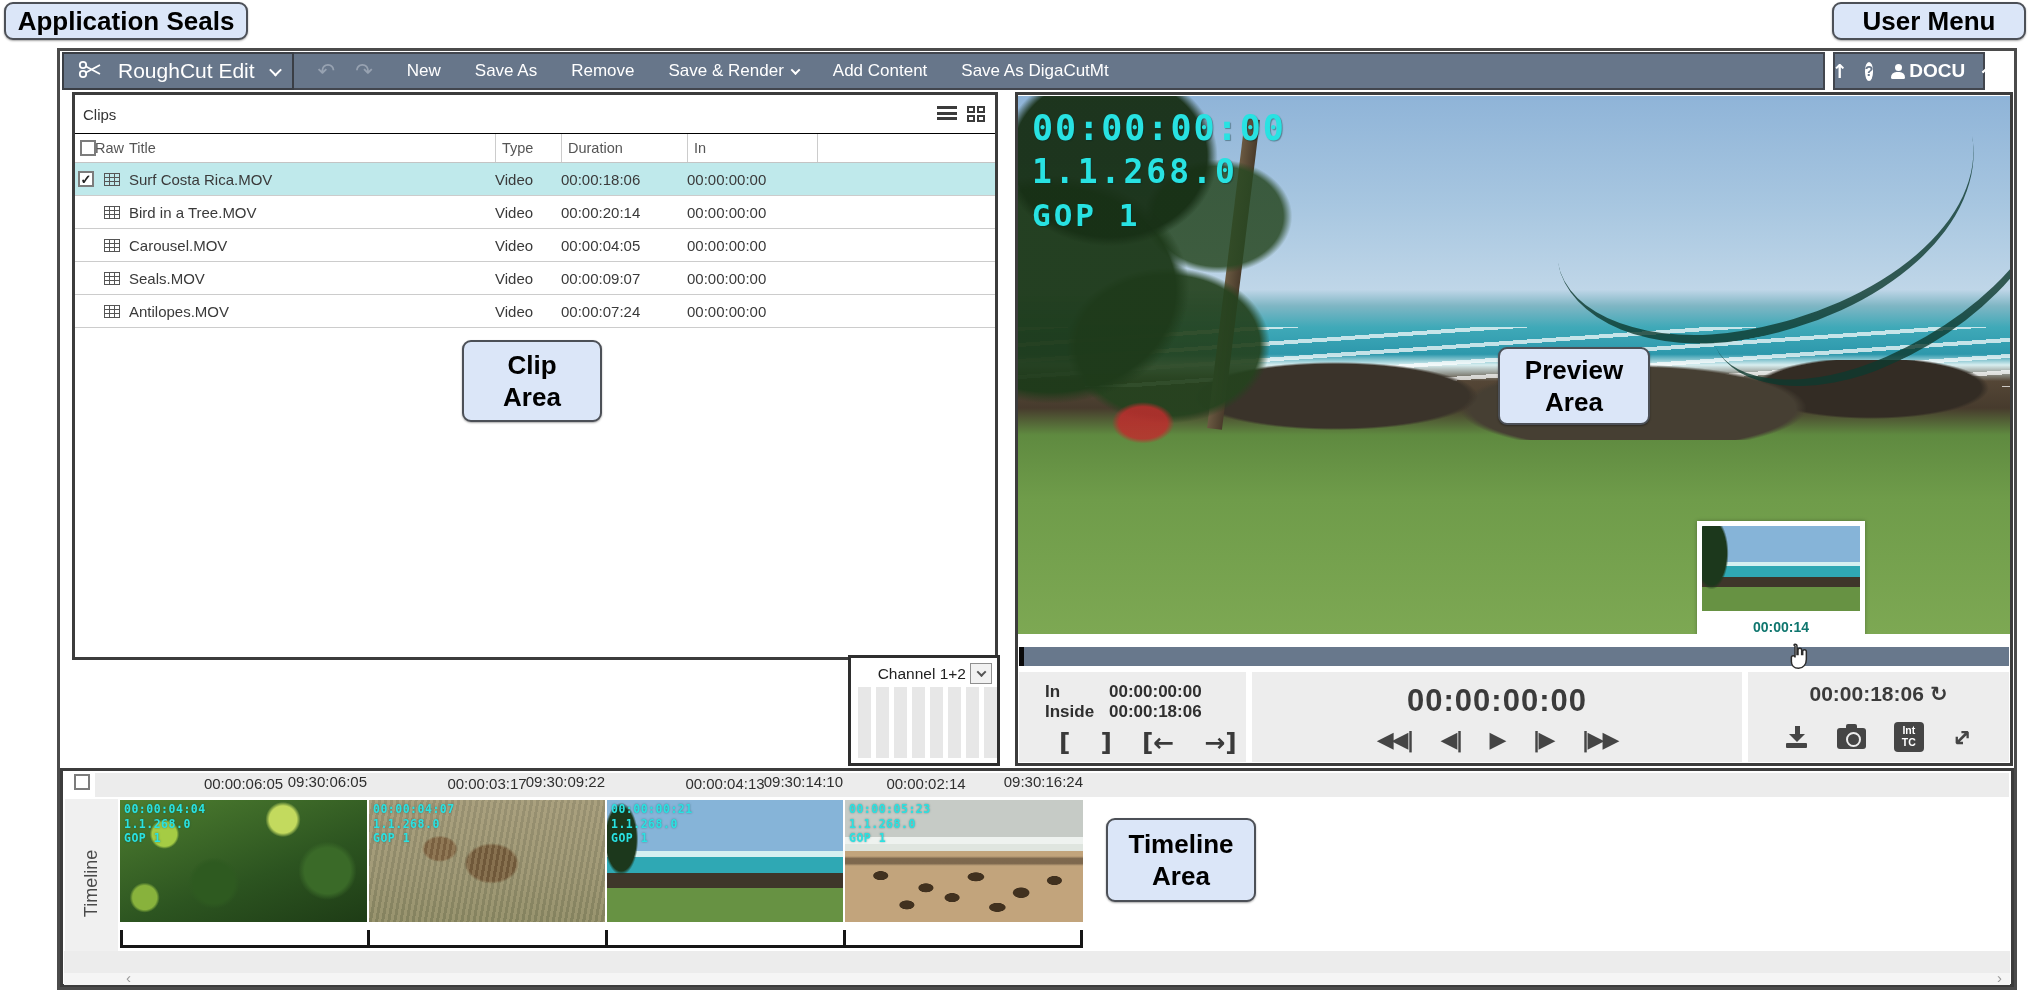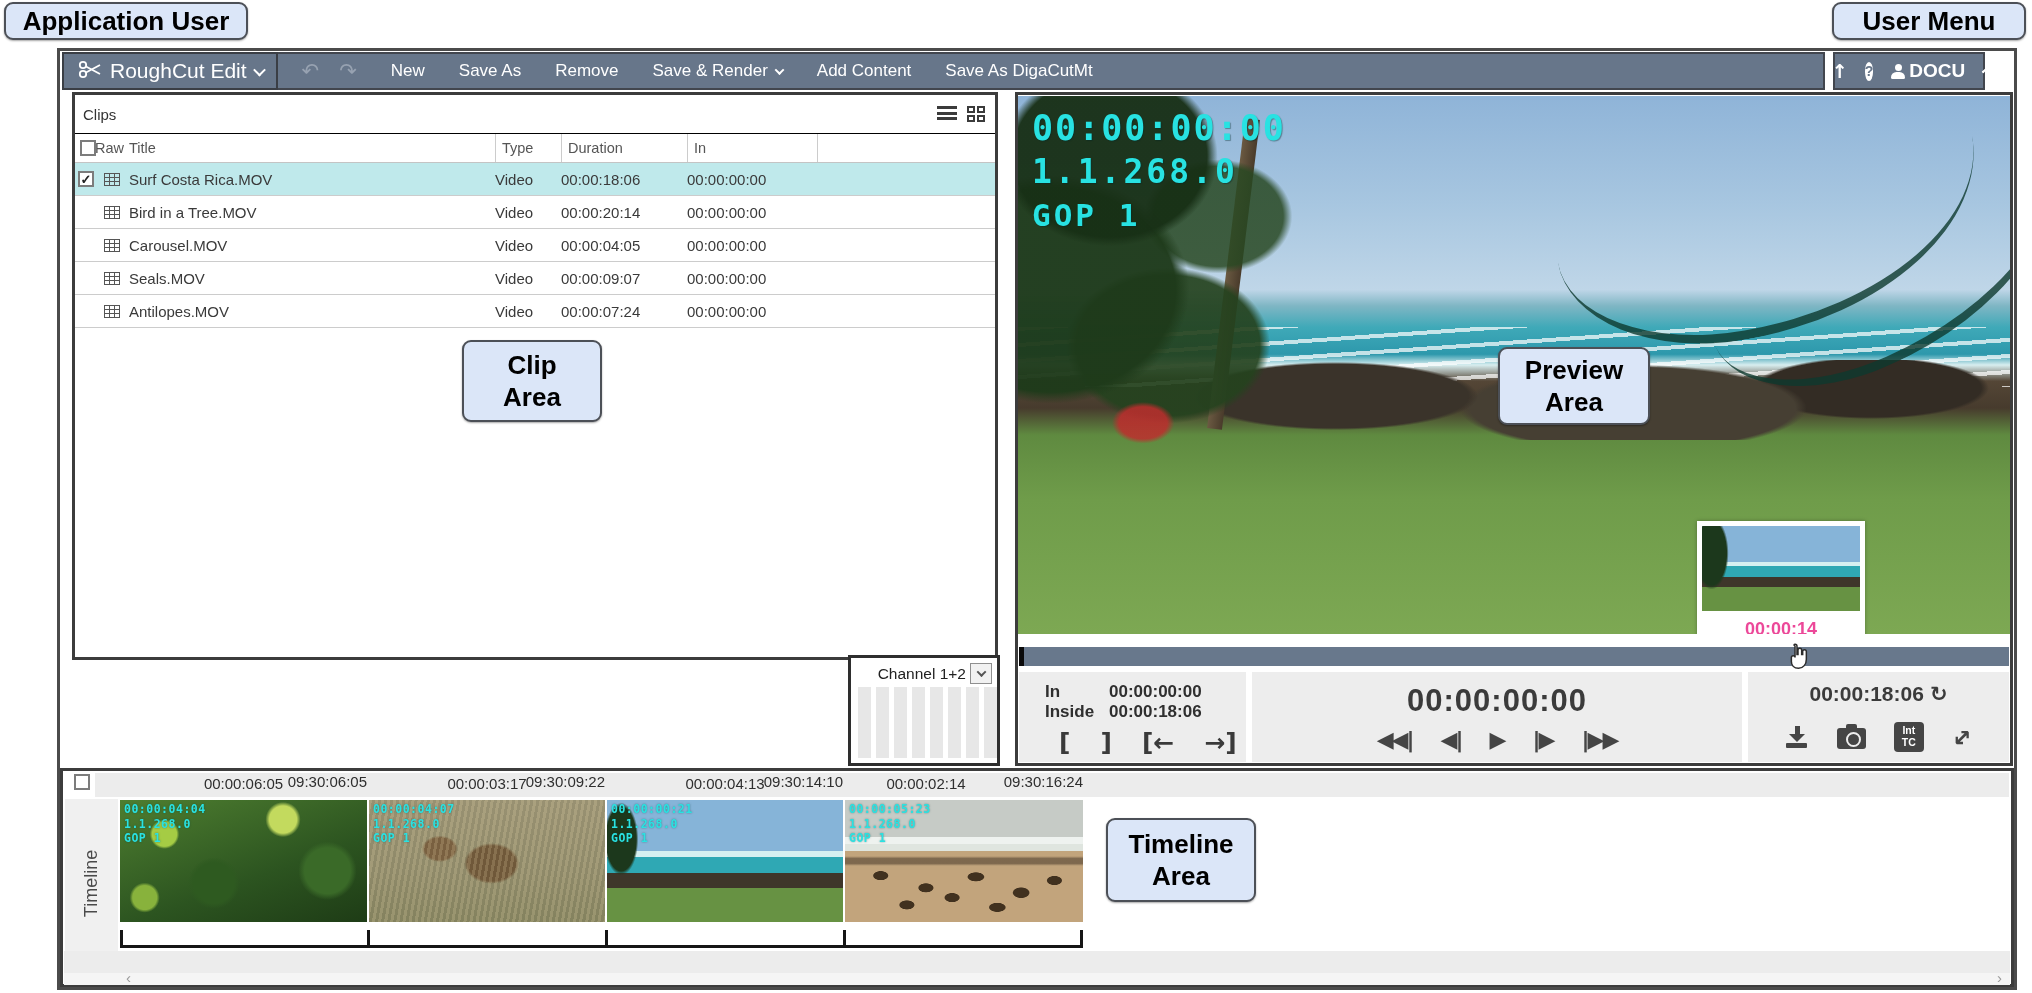--- a/index.html
+++ b/index.html
@@ -24,21 +24,21 @@
   
   #frame { position:absolute; left:57px; top:48px; width:1960px; height:942px;
            border:3px solid #4b4b4b; }
 
   
   .tbar { position:absolute; top:52px; height:38px; background:#67768a;
           border:2px solid #42464e; display:flex; align-items:center; color:#fff; }
   #tbar-main  { left:62px;  width:1763px; padding-right:10px; }
   #tbar-right { left:1833px; width:152px; justify-content:center; gap:17px; }
   #rc-box { height:38px; margin:-2px 0 -2px -2px; border:2px solid #3a3e45;
-            display:flex; align-items:center; gap:8px; padding:0 12px; }
+            display:flex; align-items:center; gap:16px; padding:0 12px; }
   #rc-title { font-size:21px; color:#fff; }
   .chev { width:9px; height:9px; border-right:2.5px solid #fff; border-bottom:2.5px solid #fff;
           transform:rotate(45deg) translate(-1px,-1px); display:inline-block; }
   .chev.sm { width:7px; height:7px; }
   .tb-undo { font-size:21px; color:#97a2b1; margin-left:24px; }
   .tb-redo { font-size:21px; color:#97a2b1; margin-left:20px; }
   .tb-btn { font-size:17px; color:#fff; margin-left:34px; white-space:nowrap;
             display:flex; align-items:center; gap:8px; cursor:default; }
   .icon-up { font-size:19px; font-weight:bold; color:#fff; }
   .icon-help { width:19px; height:19px; border-radius:50%; background:#fff; color:#67768a;
@@ -130,21 +130,21 @@
   #ov-tc  { font-size:35px; letter-spacing:2px; line-height:44px; }
   #ov-ver { font-size:33px; letter-spacing:3px; line-height:44px; }
   #ov-gop { font-size:31px; letter-spacing:3px; line-height:42px; }
 
   .mini-beach { background:
       radial-gradient(ellipse 26px 55px at 6% 32%, #1c381c 58%, transparent 66%),
       linear-gradient(180deg,#86b4d8 0 42%, #d6f0f1 42% 47%, #2fa8b4 47% 60%, #3e362a 60% 72%, #679243 72% 100%); }
   #pip { position:absolute; left:679px; top:425px; width:168px; height:116px; background:#fff;
          box-shadow:0 0 4px rgba(0,0,0,.3); padding:5px; z-index:5; }
   #pip-img { width:100%; height:85px; }
-  #pip-label { text-align:center; font-size:18px; font-weight:bold; color:#ec4899; margin-top:8px; }
+  #pip-label { text-align:center; font-size:14px; font-weight:bold; color:#0f766e; margin-top:8px; }
 
   #scrubber { position:absolute; left:1px; top:552px; width:990px; height:19px; background:#68788c; }
   #playhead { position:absolute; left:0; top:0; width:5px; height:100%; background:#0a0a0a; }
 
   #transport { position:absolute; left:1px; top:577px; width:990px; height:90px;
                display:flex; gap:6px; }
   .tsec { background:#ededed; height:100%; }
   #tsec-marks { width:227px; padding:10px 0 0 26px; }
   .mark-line { display:flex; font-size:17px; color:#2f2f2f; line-height:20px; }
   .mark-line .lbl { width:64px; font-weight:bold; }
@@ -223,21 +223,21 @@
   #tl-scroll { position:absolute; left:1px; right:1px; top:202px; height:12px; background:#f5f5f5;
                font-size:15px; color:#9a9a9a; }
   #tl-scroll .left  { position:absolute; left:62px; top:-4px; }
   #tl-scroll .right { position:absolute; right:8px; top:-4px; }
 </style>
 </head>
 <body>
 
 <div id="app">
 
-  <div class="callout" id="co-app">Application User</div>
+  <div class="callout" id="co-app">Application Seals</div>
   <div class="callout" id="co-user">User Menu</div>
   <div class="callout" id="co-prev">Preview Area</div>
   <div class="callout" id="co-clip">Clip Area</div>
   <div class="callout" id="co-tl">Timeline Area</div>
 
   <div id="frame"></div>
 
   <div class="tbar" id="tbar-main">
     <div id="rc-box">
       <span>

